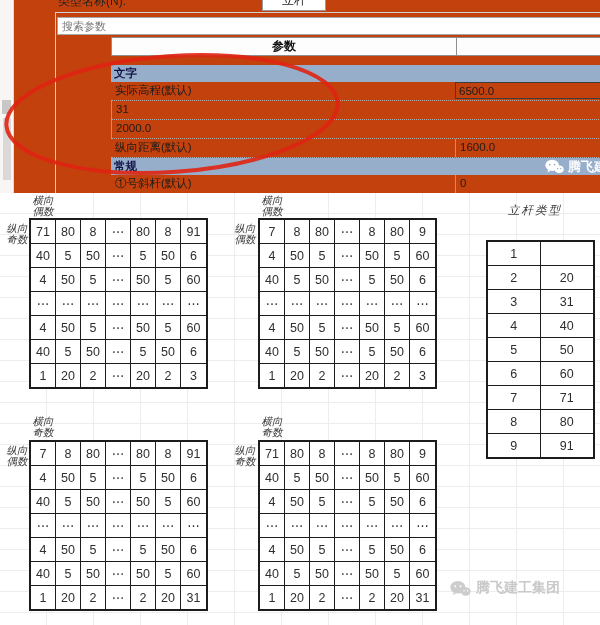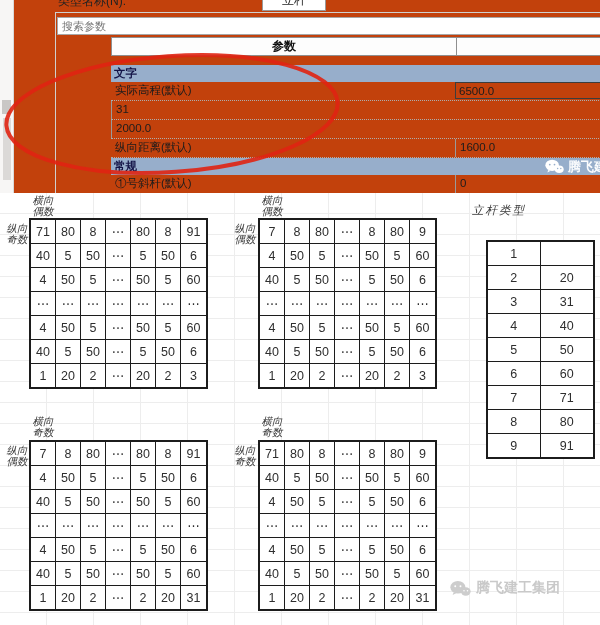--- a/index.html
+++ b/index.html
@@ -52,21 +52,21 @@
   .anno{position:absolute;left:0;top:0;pointer-events:none;z-index:30;}
 
   
   .sheet{position:absolute;left:0;top:193px;width:600px;height:432px;background:#fff;
     background-image:
       repeating-linear-gradient(to bottom,transparent 0,transparent 20px,#ededed 20px,#ededed 21px),
       repeating-linear-gradient(to right,transparent 0,transparent 46px,#ededed 46px,#ededed 47px);}
 
   .tbl-label{position:absolute;width:26px;font-family:Liberation Sans, sans-serif;font-style:italic;
              font-size:10.5px;line-height:11px;color:#3a3a3a;word-break:break-all;text-align:center;}
-  .pole-title{position:absolute;left:472px;top:10px;font-family:"DejaVu Serif",serif;
+  .pole-title{position:absolute;left:508px;top:10px;font-family:"DejaVu Serif",serif;
               font-style:italic;font-size:11.5px;color:#3a3a3a;letter-spacing:2px;}
 
   .num-grid{position:absolute;display:grid;border:2px solid #1c1c1c;background:#fff;box-sizing:border-box;}
   .grid7{grid-template-columns:repeat(7,1fr);width:179px;height:171px;}
   .grid2{grid-template-columns:1fr 1fr;width:109px;height:219px;}
   .num-grid .cell{border-right:1px solid #1c1c1c;border-bottom:1px solid #1c1c1c;
        display:flex;align-items:center;justify-content:center;font-size:12.5px;color:#2e2e2e;}
   .grid7 .cell:nth-child(7n){border-right:none;}
   .grid2 .cell:nth-child(2n){border-right:none;}
   .num-grid .cell.last-row{border-bottom:none;}

